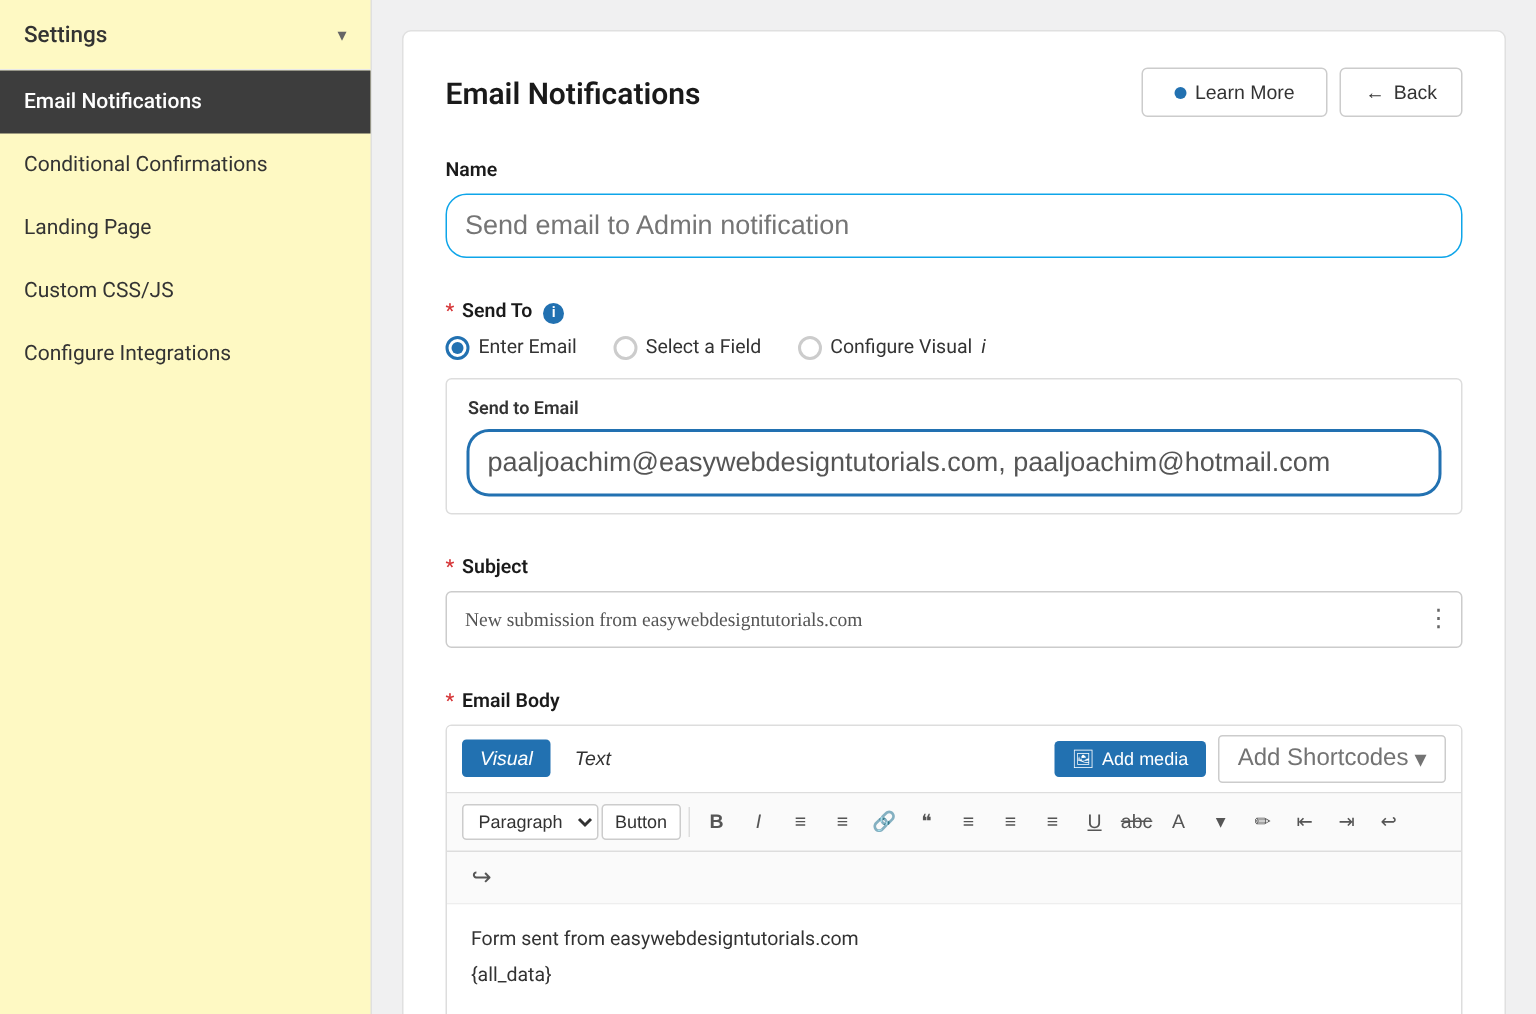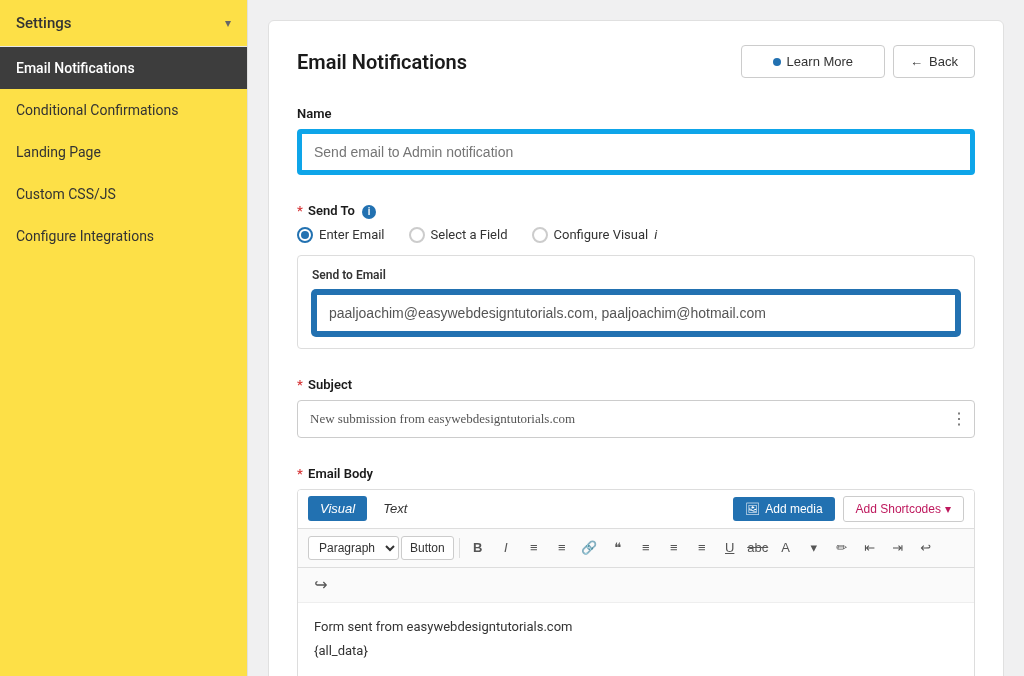--- a/index.html
+++ b/index.html
@@ -8,21 +8,21 @@
       background: #f0f0f1;
       display: flex;
       height: 676px;
       width: 1024px;
       overflow: hidden;
     }
 
     
     .sidebar {
       width: 248px;
-      background: #fde047;
+      background: #fef9c3;
       flex-shrink: 0;
       border-right: 1px solid #e0e0e0;
       display: flex;
       flex-direction: column;
     }
     .sidebar-settings {
       display: flex;
       align-items: center;
       justify-content: space-between;
       padding: 14px 16px;
@@ -80,21 +80,21 @@
       color: #1a1a1a;
     }
     .header-buttons {
       display: flex;
       gap: 8px;
     }
     .btn-learn-more {
       display: flex;
       align-items: center;
       gap: 6px;
-      padding: 8px 31px;
+      padding: 8px 21px;
       border: 1px solid #ccc;
       border-radius: 4px;
       background: #fff;
       font-size: 13px;
       color: #333;
       cursor: pointer;
     }
     .btn-learn-more .dot-icon {
       width: 8px;
       height: 8px;
@@ -140,23 +140,23 @@
       justify-content: center;
       font-size: 10px;
       color: #fff;
       margin-left: 4px;
       cursor: pointer;
       font-style: normal;
     }
     .form-input {
       width: 100%;
       padding: 10px 12px;
-      border: 5px solid #0ea5e9;
-      border-radius: 4px;
-      font-size: 14px;
+      border: 1px solid #0ea5e9;
+      border-radius: 14px;
+      font-size: 18px;
       color: #555;
       outline: none;
     }
     .form-input.active-input {
       border-color: #2271b1;
       box-shadow: 0 0 0 1px #2271b1;
     }
 
     
     .radio-group {
@@ -285,23 +285,23 @@
       cursor: pointer;
     }
     .btn-add-shortcodes {
       display: flex;
       align-items: center;
       gap: 4px;
       padding: 5px 12px;
       background: #fff;
       border: 1px solid #ccc;
       border-radius: 3px;
-      font-size: 12px;
-      cursor: pointer;
-      color: #be185d;
+      font-size: 16px;
+      cursor: pointer;
+      color: #737373;
     }
     .editor-formatting-bar {
       display: flex;
       align-items: center;
       gap: 2px;
       padding: 6px 10px;
       border-bottom: 1px solid #ddd;
       background: #fafafa;
       flex-wrap: wrap;
     }

